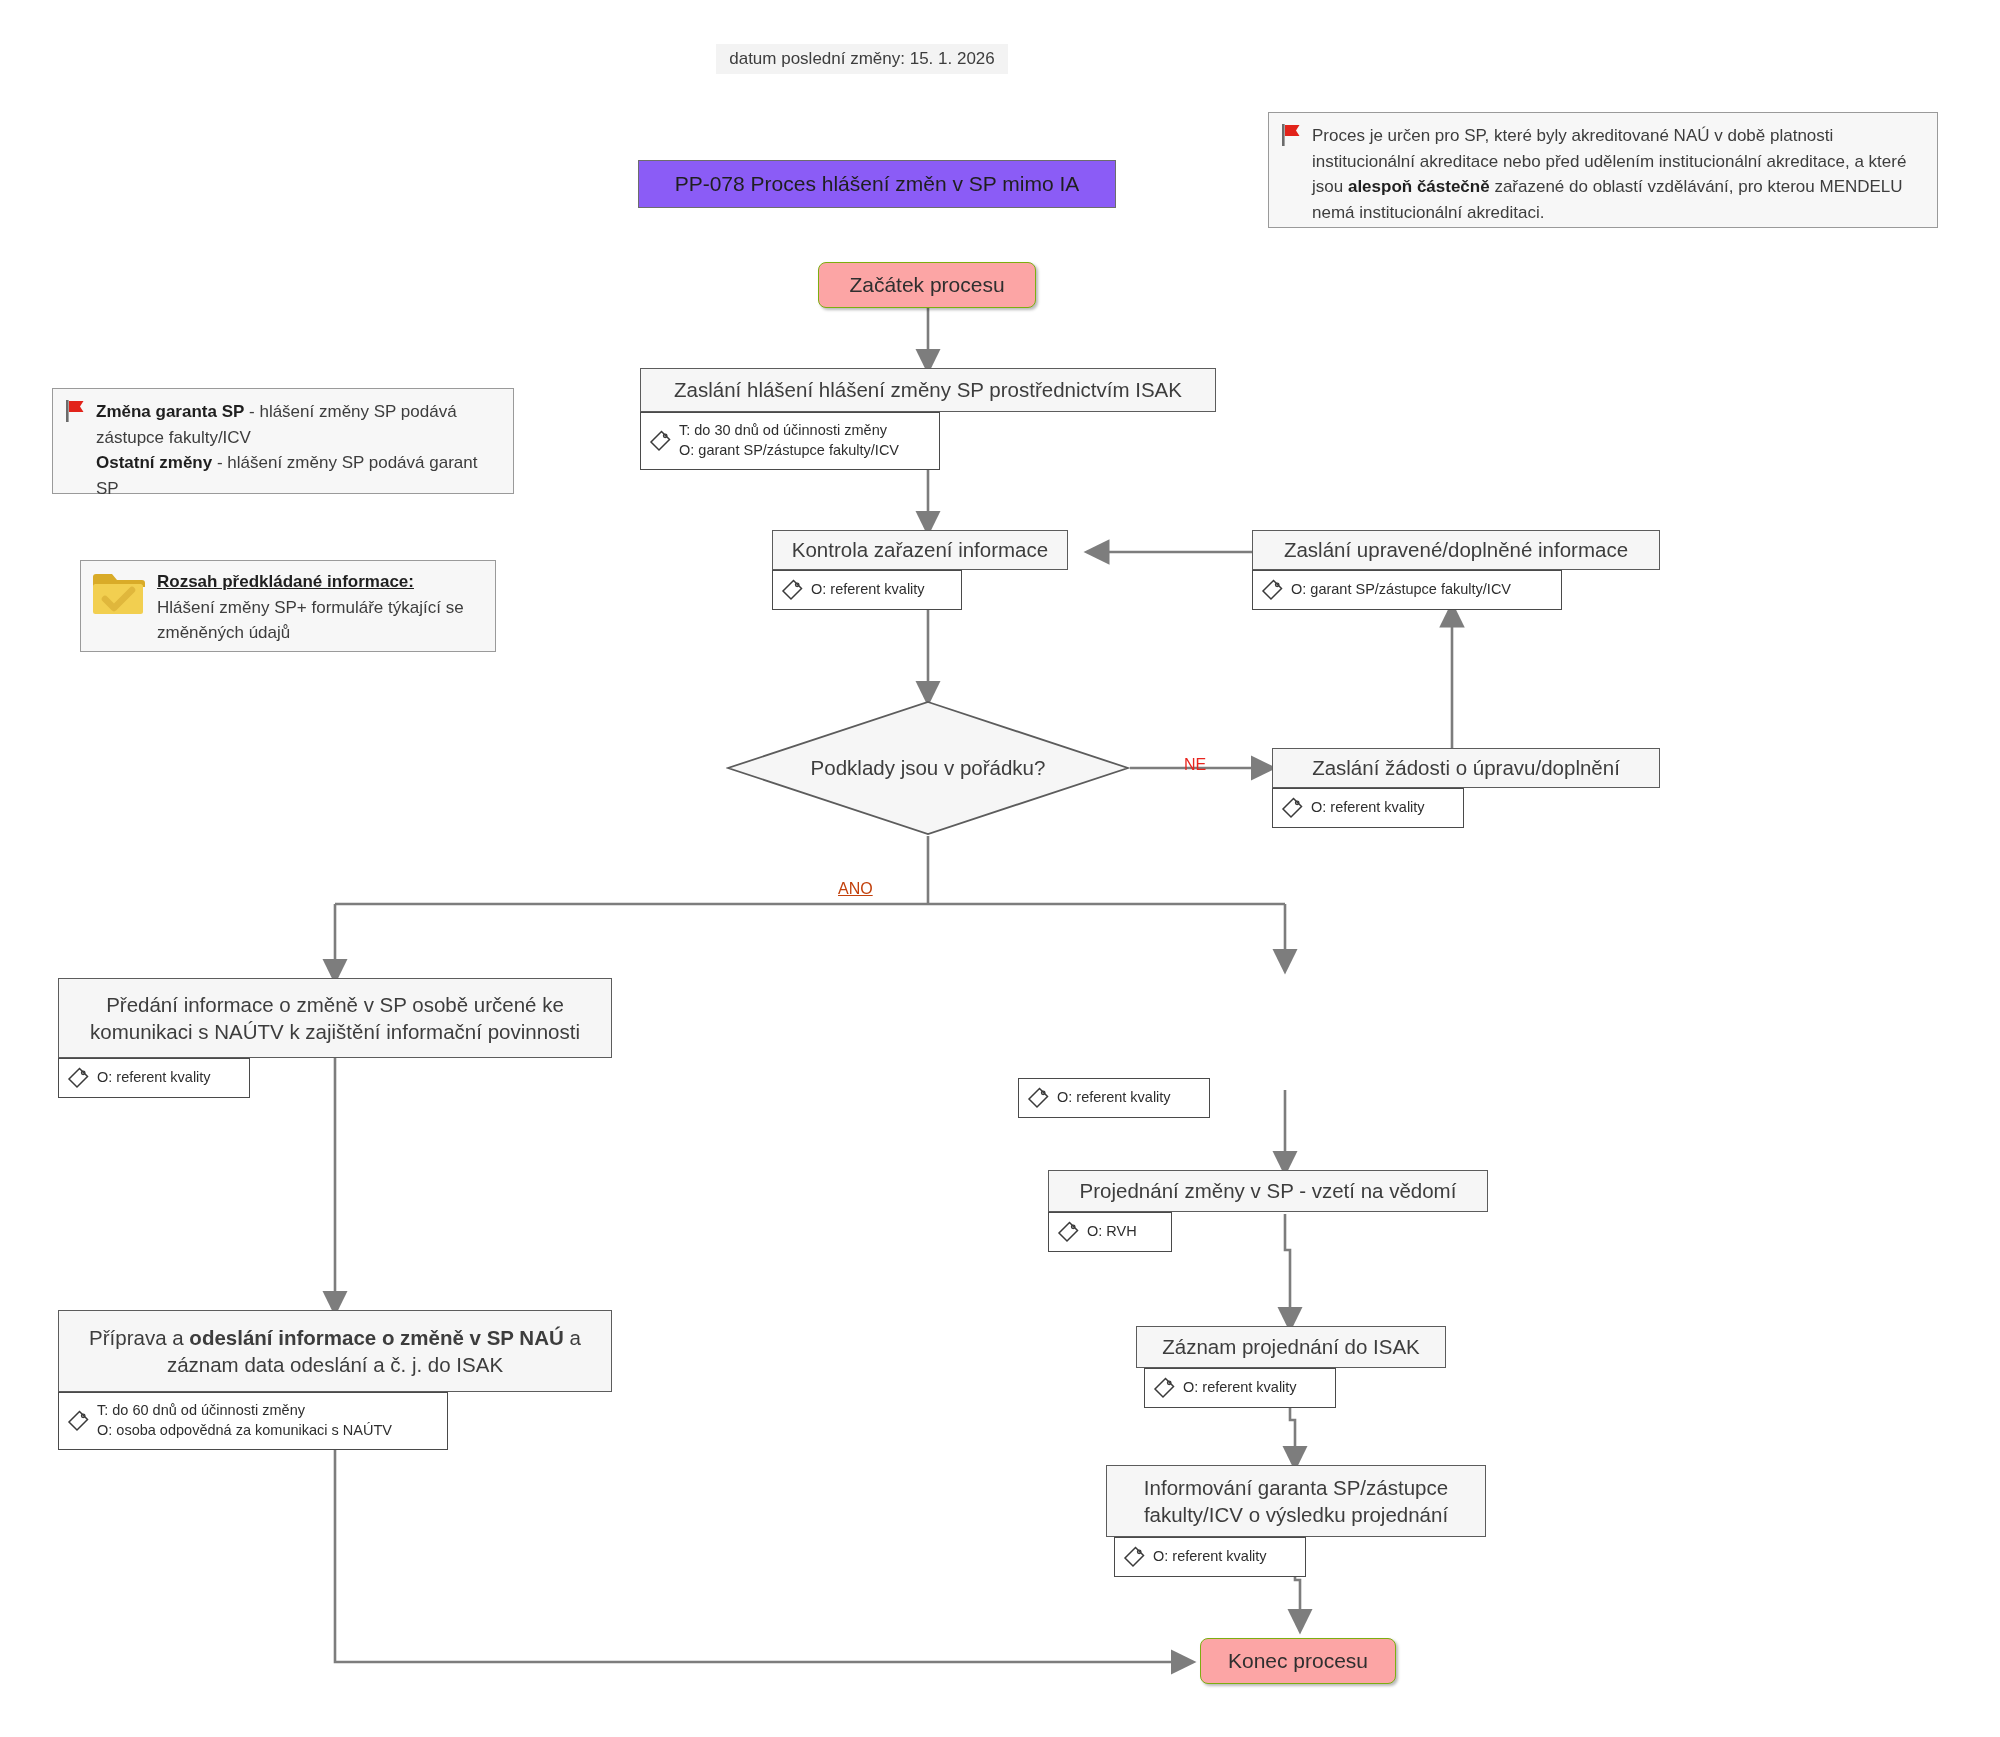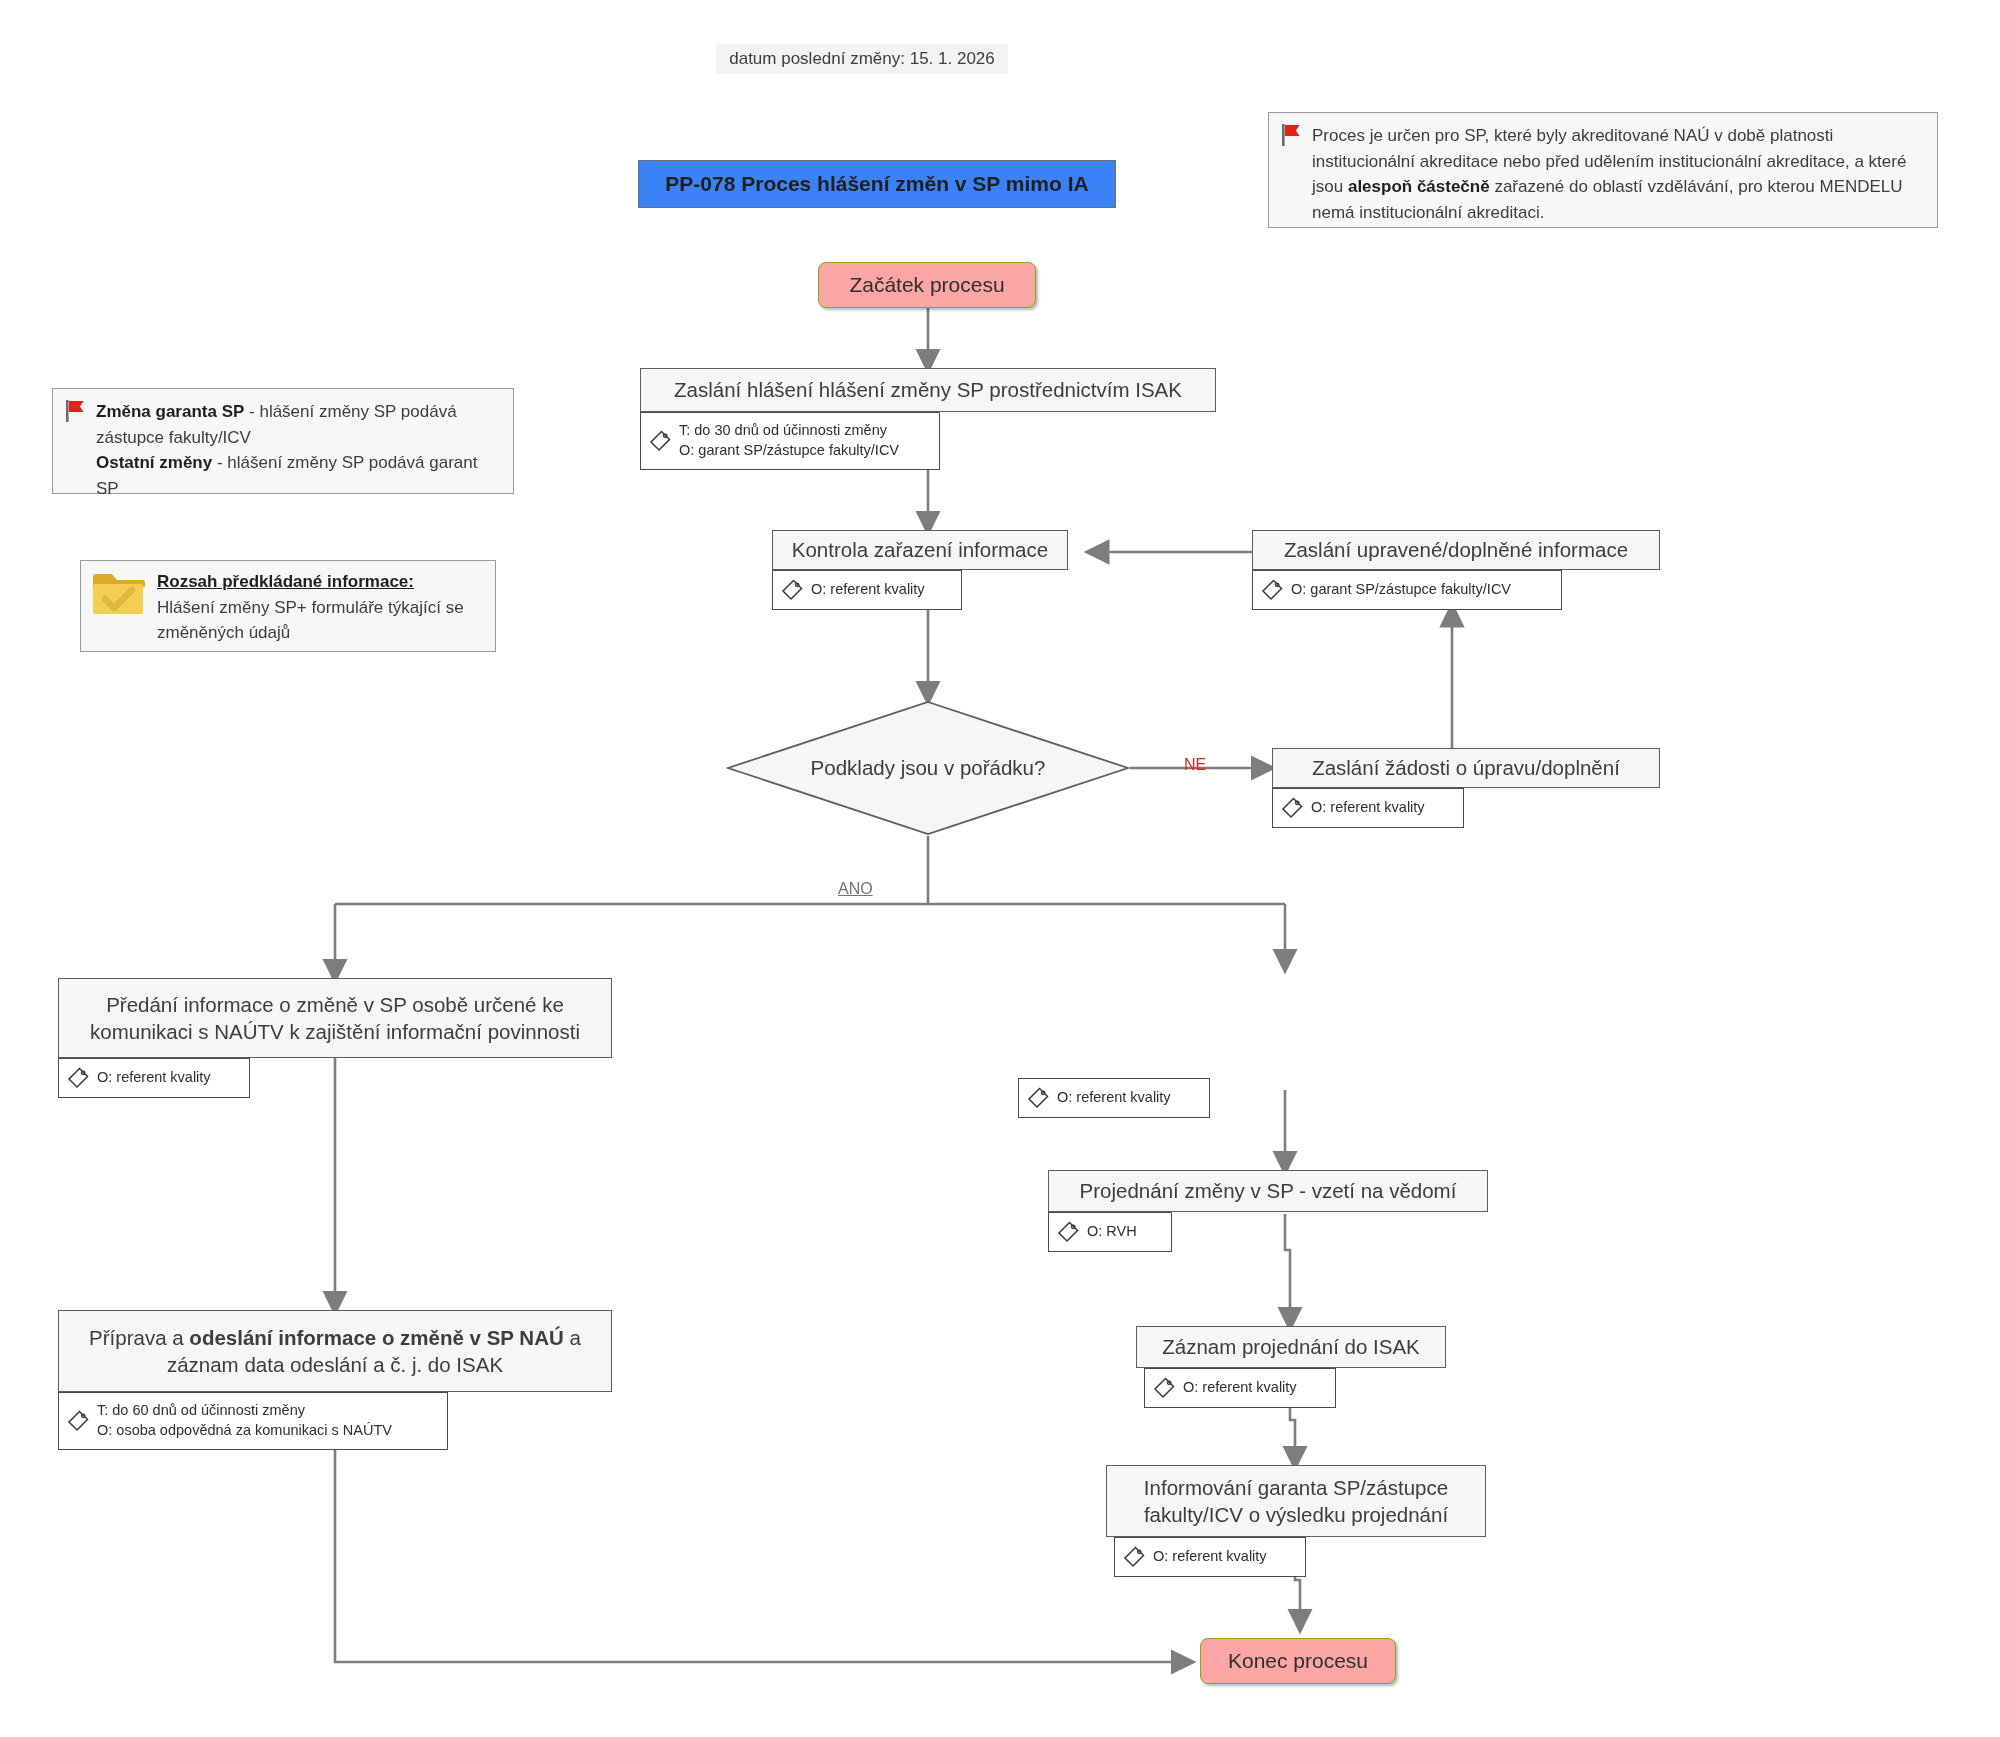--- a/index.html
+++ b/index.html
@@ -40,44 +40,44 @@
   
   .diamond{position:absolute;}
   .diamond .dlabel{
     position:absolute;left:0;top:0;width:100%;height:100%;
     display:flex;align-items:center;justify-content:center;text-align:center;
     font-size:20.5px;line-height:1.35;color:#3d3d3d;
   }
 
   
   .hdr{
-    position:absolute;background:#3b82f6;border:1.6px solid #6d6d6d;
+    position:absolute;background:#8b5cf6;border:1.6px solid #6d6d6d;
     display:flex;align-items:center;justify-content:center;
-    font-size:21px;font-weight:bold;color:#1f1f1f;
+    font-size:21px;font-weight:normal;color:#1f1f1f;
   }
   .datebox{
     position:absolute;background:#f3f3f3;
     display:flex;align-items:center;justify-content:center;
     font-size:17px;color:#3d3d3d;
   }
 
   
   .note{
     position:absolute;background:#f7f7f7;border:1.3px solid #9a9a9a;
     font-size:17px;line-height:1.5;color:#3d3d3d;
     padding:10px 12px;box-sizing:border-box;
   }
   .note .row{display:flex;align-items:flex-start;gap:9px;}
   .note .ic{flex:0 0 auto;}
   .note b{color:#1f1f1f;}
   .u{text-decoration:underline;font-weight:bold;color:#1f1f1f;}
 
   .edgelbl{position:absolute;font-size:16px;font-weight:normal;}
   .edgelbl.no{color:#e8241e;}
-  .edgelbl.yes{color:#737373;text-decoration:underline;}
+  .edgelbl.yes{color:#c2410c;text-decoration:underline;}
 </style>
 </head>
 <body>
 
 <div id="canvas">
 
   <svg id="wires" viewBox="0 0 2000 1737">
     <defs>
       <marker id="ah" markerWidth="11" markerHeight="11" refX="7.5" refY="5.5" orient="auto">
         <path d="M0,0.6 L10,5.5 L0,10.4 z" fill="#7d7d7d"></path>

